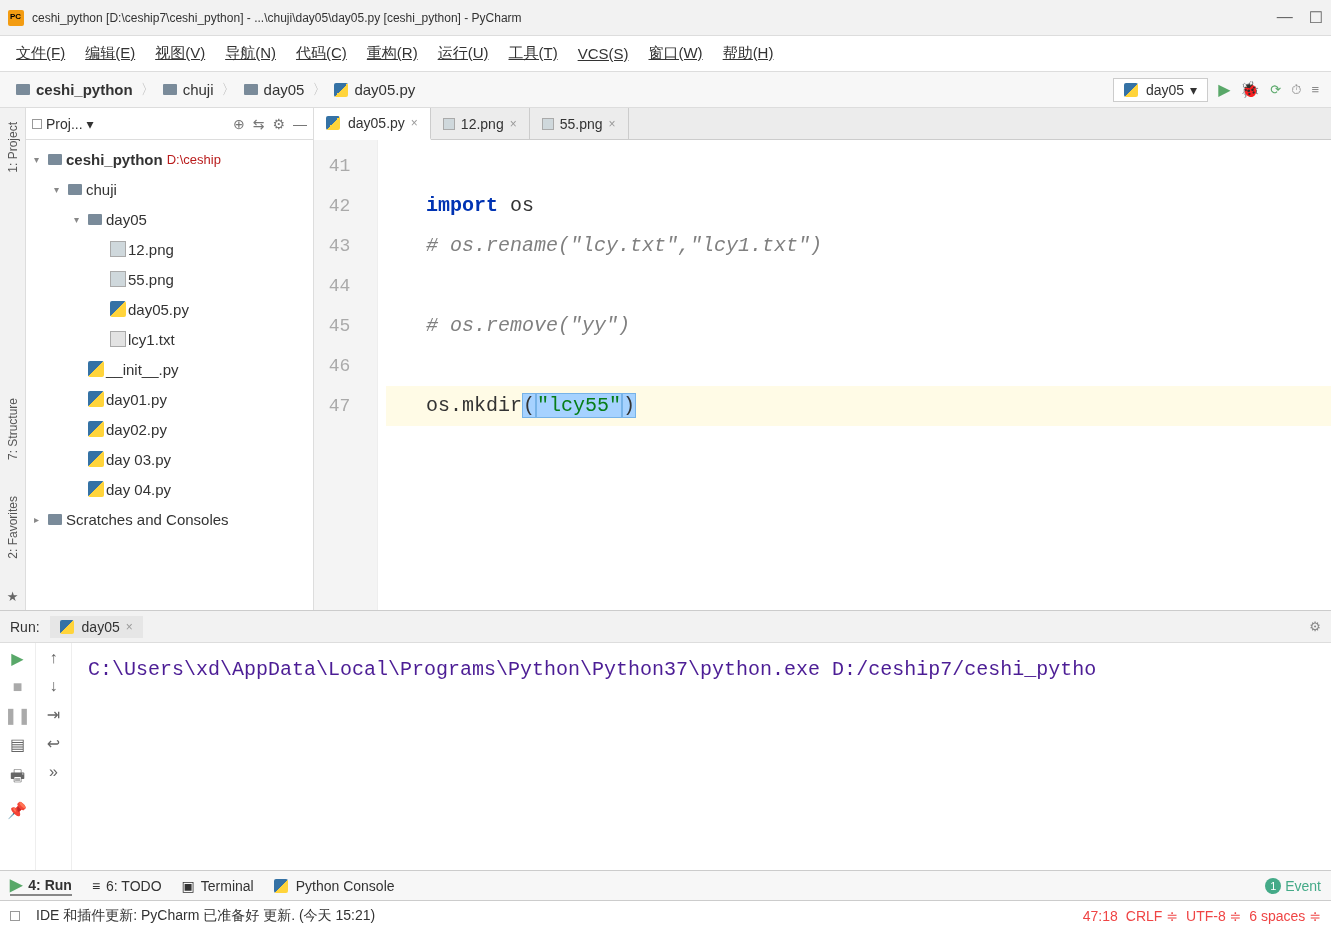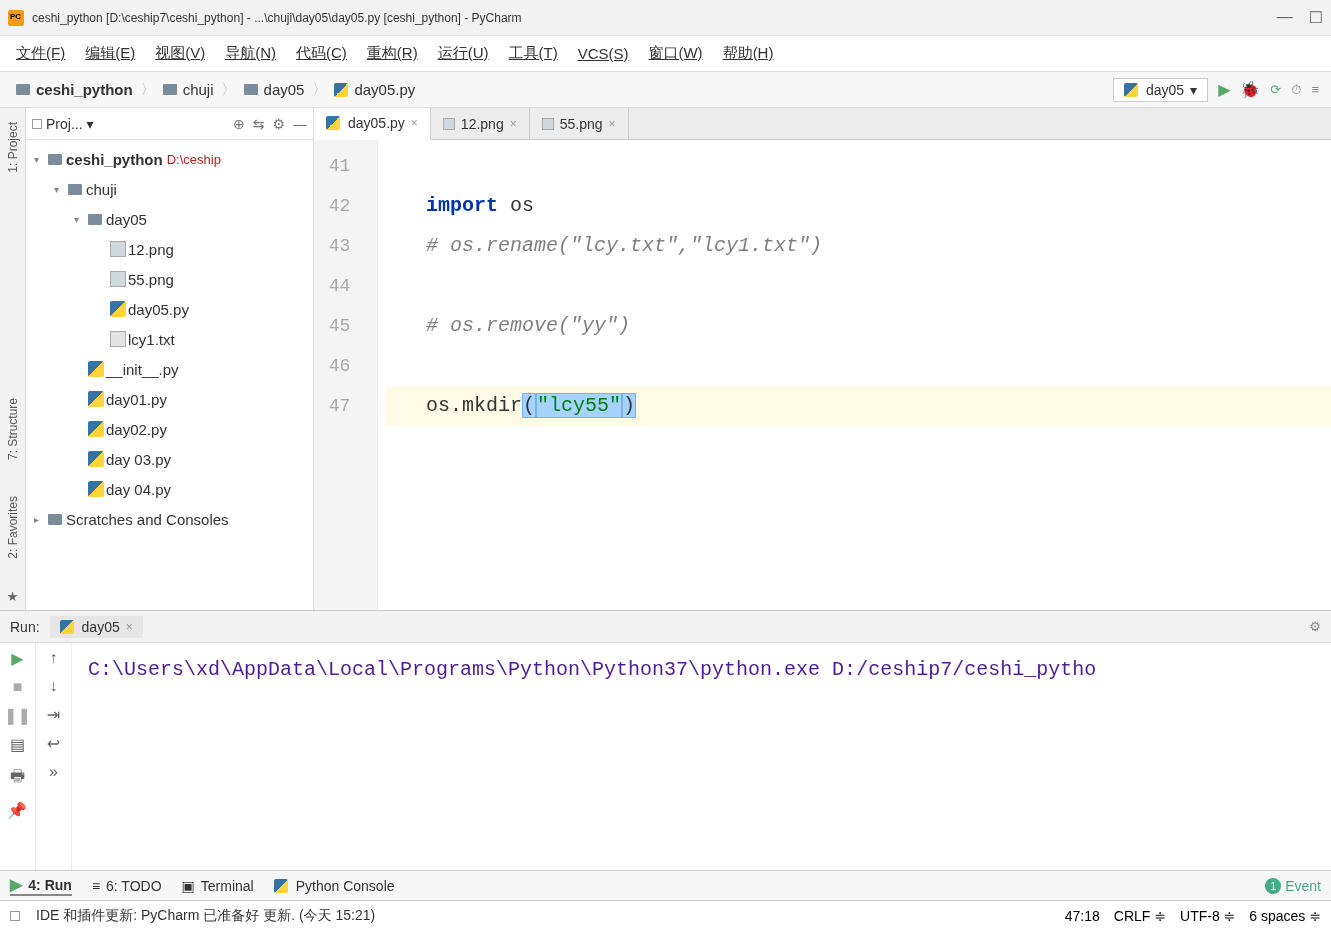--- a/index.html
+++ b/index.html
@@ -63,21 +63,21 @@
 .run-tool-col { width: 36px; display: flex; flex-direction: column; align-items: center; padding-top: 6px; gap: 10px; border-right: 1px solid #eee; color: #666; font-size: 16px; }
 .run-tool-col2 { width: 36px; display: flex; flex-direction: column; align-items: center; padding-top: 6px; gap: 10px; border-right: 1px solid #eee; color: #666; font-size: 16px; }
 .console { flex: 1; font-family: "Consolas","Courier New",monospace; font-size: 20px; color: #4c1d95; padding: 8px 16px; overflow:auto;}
 .console-line{ line-height:38px; white-space:pre;}
 .status-tabs { height: 30px; border-top: 1px solid #ccc; display: flex; align-items: center; padding: 0 10px; gap: 20px; font-size: 14px; background: #f7f7f7;}
 .status-tab { display: flex; align-items: center; gap: 6px; cursor: pointer; }
 .status-tab.active { font-weight: bold; border-bottom: 2px solid #888; }
 .status-event{margin-left:auto; color:#4a8; display:flex; align-items:center; gap:4px;}
 .statusbar { height: 30px; border-top: 1px solid #ccc; display: flex; align-items: center; padding: 0 10px; font-size: 14px; background: #fff; gap: 16px;}
 .statusbar-msg{flex:1;}
-.statusbar-right{display:flex; gap:14px; color:#000000;}
+.statusbar-right{display:flex; gap:8px; color:#ef4444;}
 .small-square{width:10px;height:10px;border:1px solid #999;display:inline-block;}
 </style>
 </head>
 <body>
 
 <div class="titlebar">
   <div class="titlebar-icon"></div>
   <div class="titlebar-text">ceshi_python [D:\ceship7\ceshi_python] - ...\chuji\day05\day05.py [ceshi_python] - PyCharm</div>
   <div class="titlebar-controls">
     <span>—</span>

